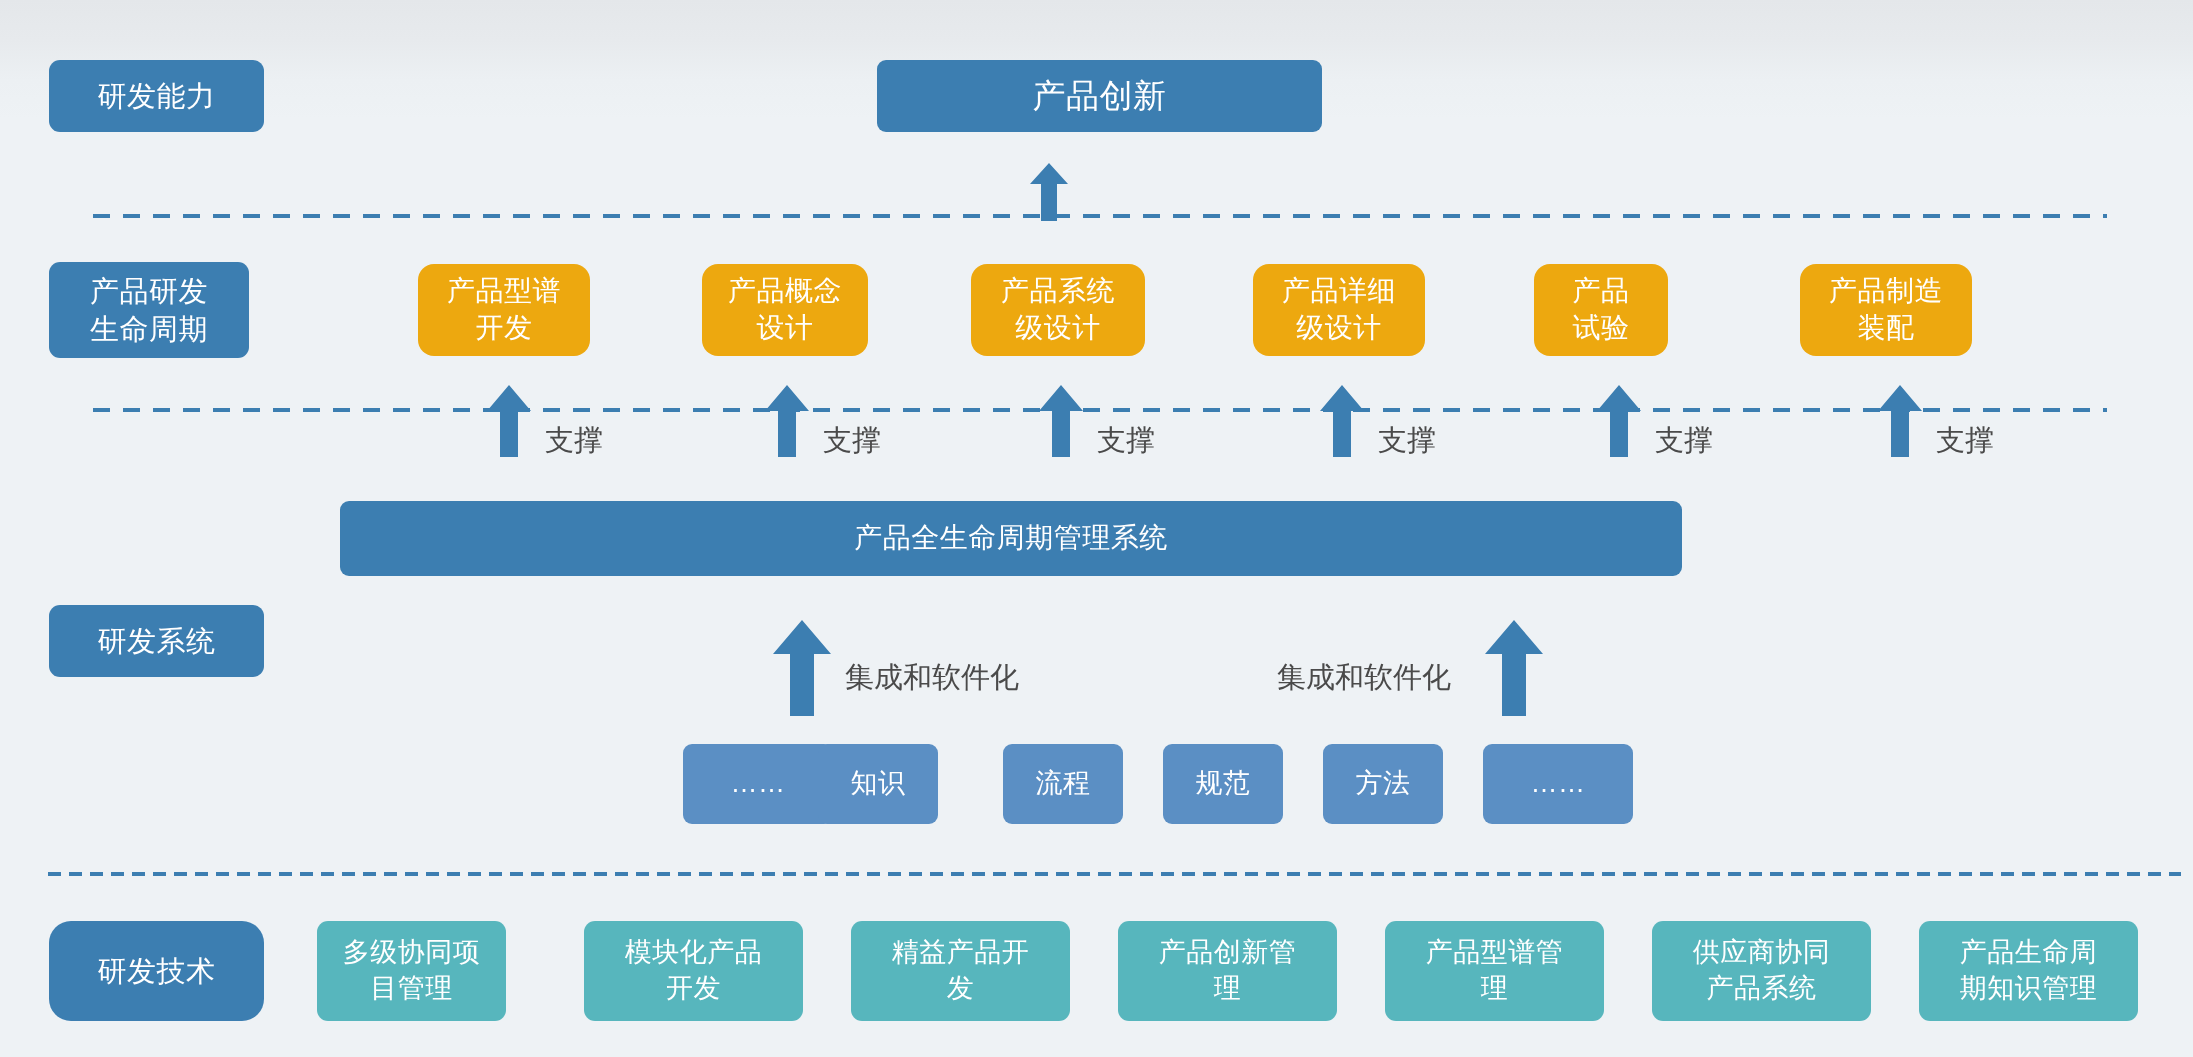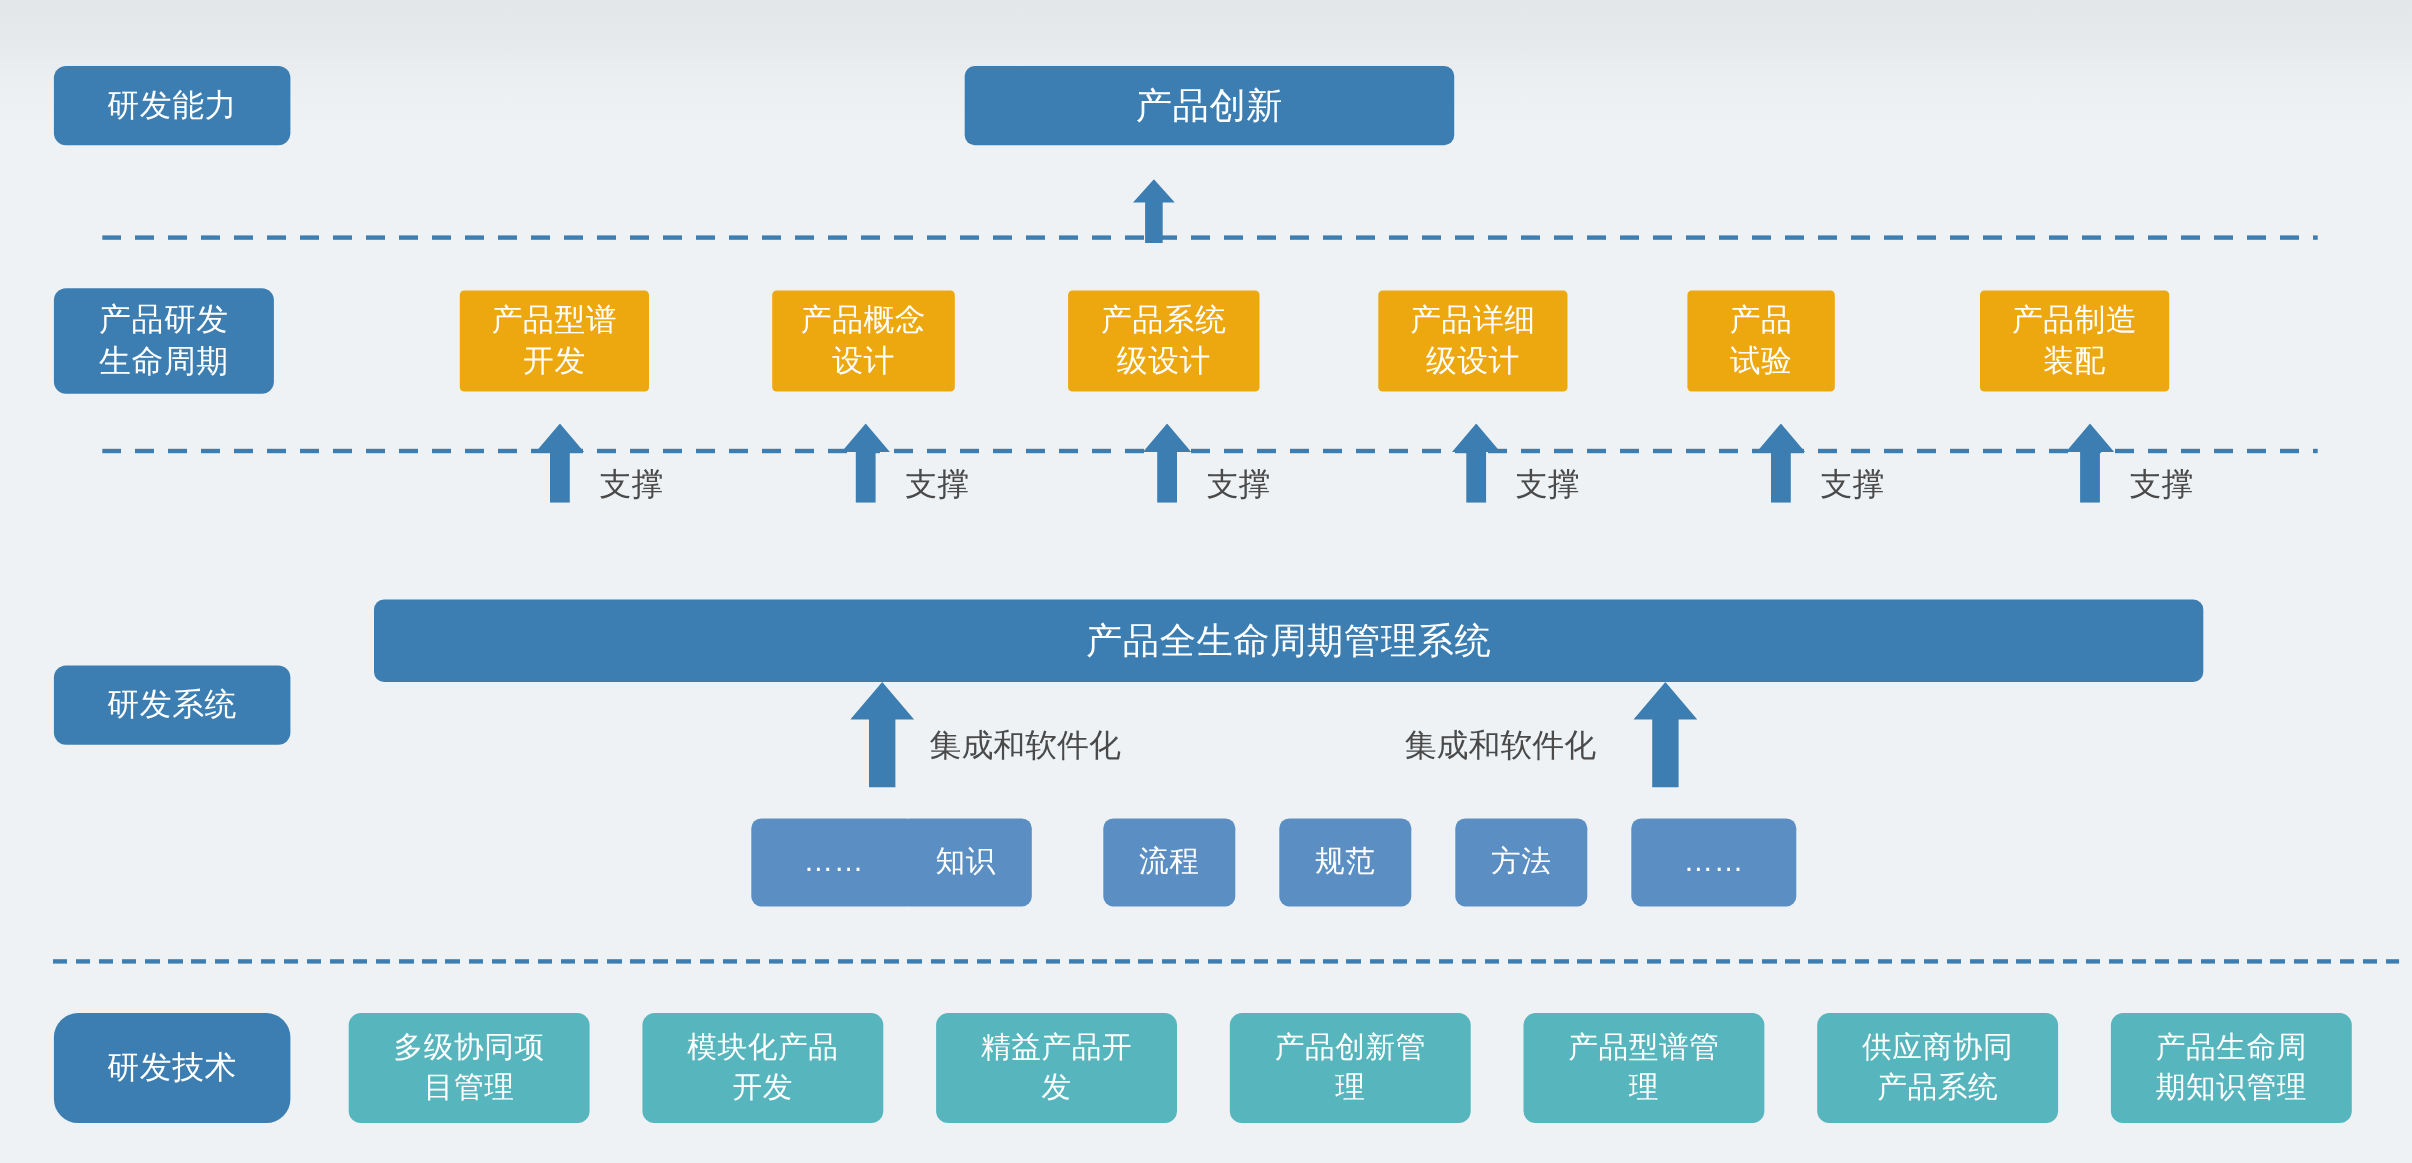--- a/index.html
+++ b/index.html
@@ -54,31 +54,30 @@
     width: 445px; height: 72px;
     font-size: 33px;
     border-radius: 9px;
   }
 
   
   .stage-box {
     top: 264px;
     height: 92px;
     font-size: 28px;
-    border-radius: 4px;
+    border-radius: 16px;
     text-align: center;
   }
 
   
   #box-plm {
     left: 340px; top: 501px;
-    width: 1663px; height: 75px;
-    font-size: 33px;
+    width: 1342px; height: 75px;
+    font-size: 28px;
     border-radius: 9px;
-    margin-top: 44px;
   }
 
   
   .kn-box {
     top: 744px;
     height: 80px;
     font-size: 27px;
     border-radius: 9px;
   }
 
@@ -215,21 +214,21 @@
 
   <div class="box box-softblue kn-box" style="left:683px; width:150px;">……</div>
   <div class="box box-softblue kn-box" style="left:818px; width:120px;">知识</div>
   <div class="box box-softblue kn-box" style="left:1003px; width:120px;">流程</div>
   <div class="box box-softblue kn-box" style="left:1163px; width:120px;">规范</div>
   <div class="box box-softblue kn-box" style="left:1323px; width:120px;">方法</div>
   <div class="box box-softblue kn-box" style="left:1483px; width:150px;">……</div>
 
   <div class="dash-line dense" id="sep-3" style="left:48px; top:872px; width:2133px;"></div>
 
-  <div class="box box-teal tech-box" style="left:317px; width:219px;">多级协同项
+  <div class="box box-teal tech-box" style="left:317px; width:189px;">多级协同项
 目管理</div>
   <div class="box box-teal tech-box" style="left:584px; width:219px;">模块化产品
 开发</div>
   <div class="box box-teal tech-box" style="left:851px; width:219px;">精益产品开
 发</div>
   <div class="box box-teal tech-box" style="left:1118px; width:219px;">产品创新管
 理</div>
   <div class="box box-teal tech-box" style="left:1385px; width:219px;">产品型谱管
 理</div>
   <div class="box box-teal tech-box" style="left:1652px; width:219px;">供应商协同

